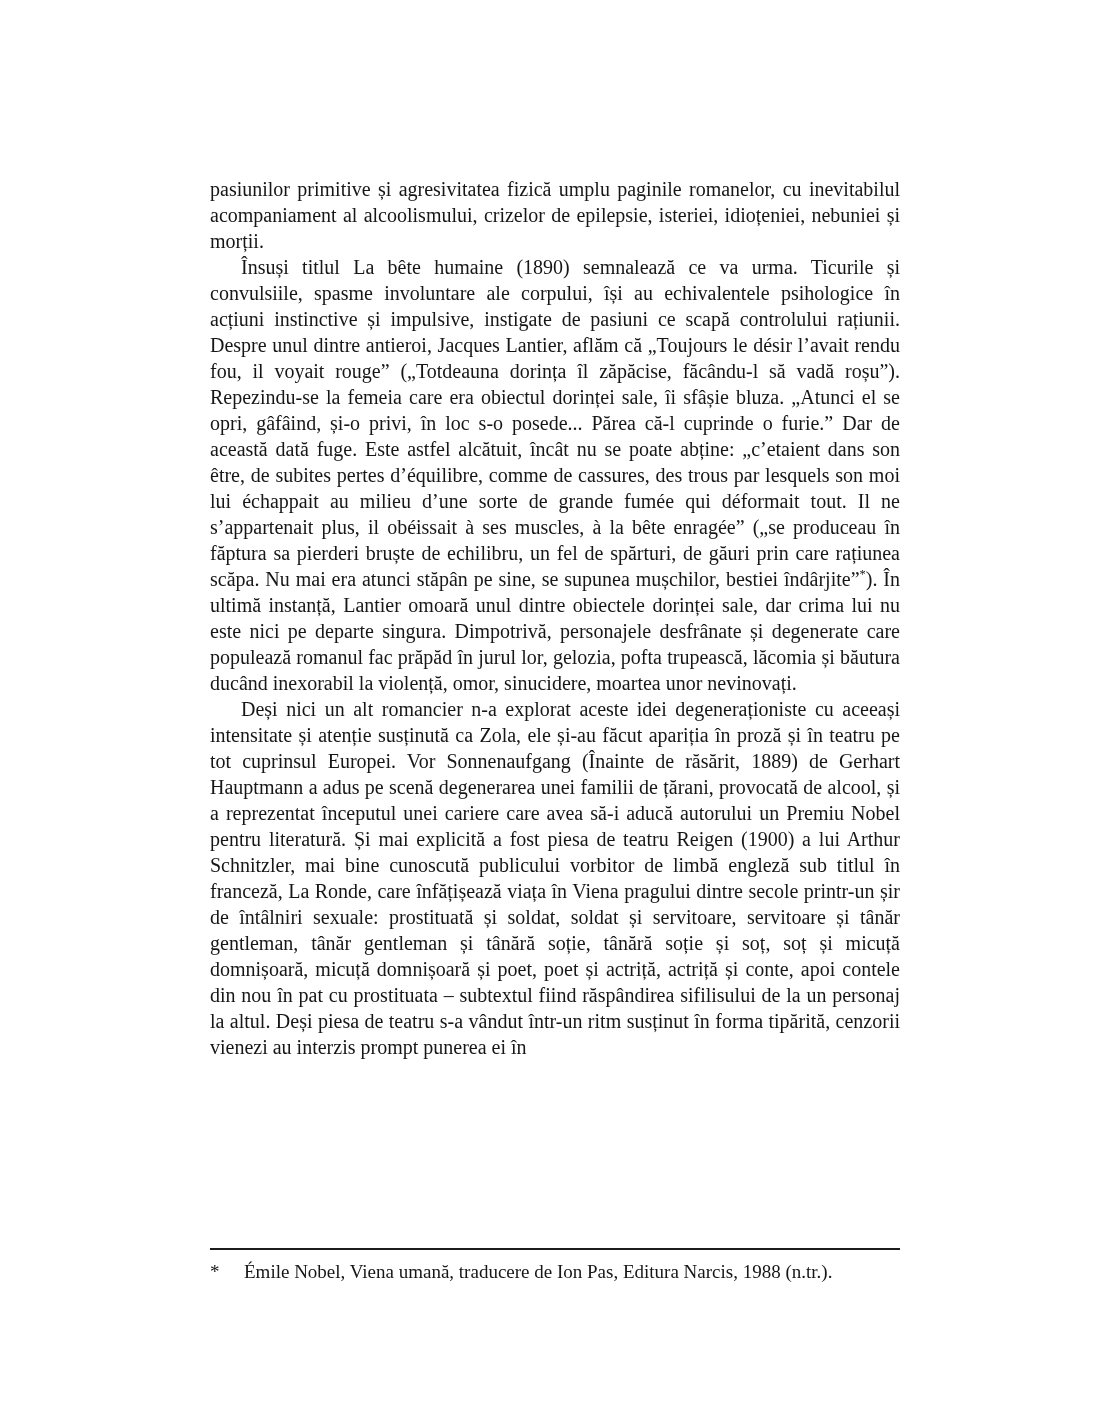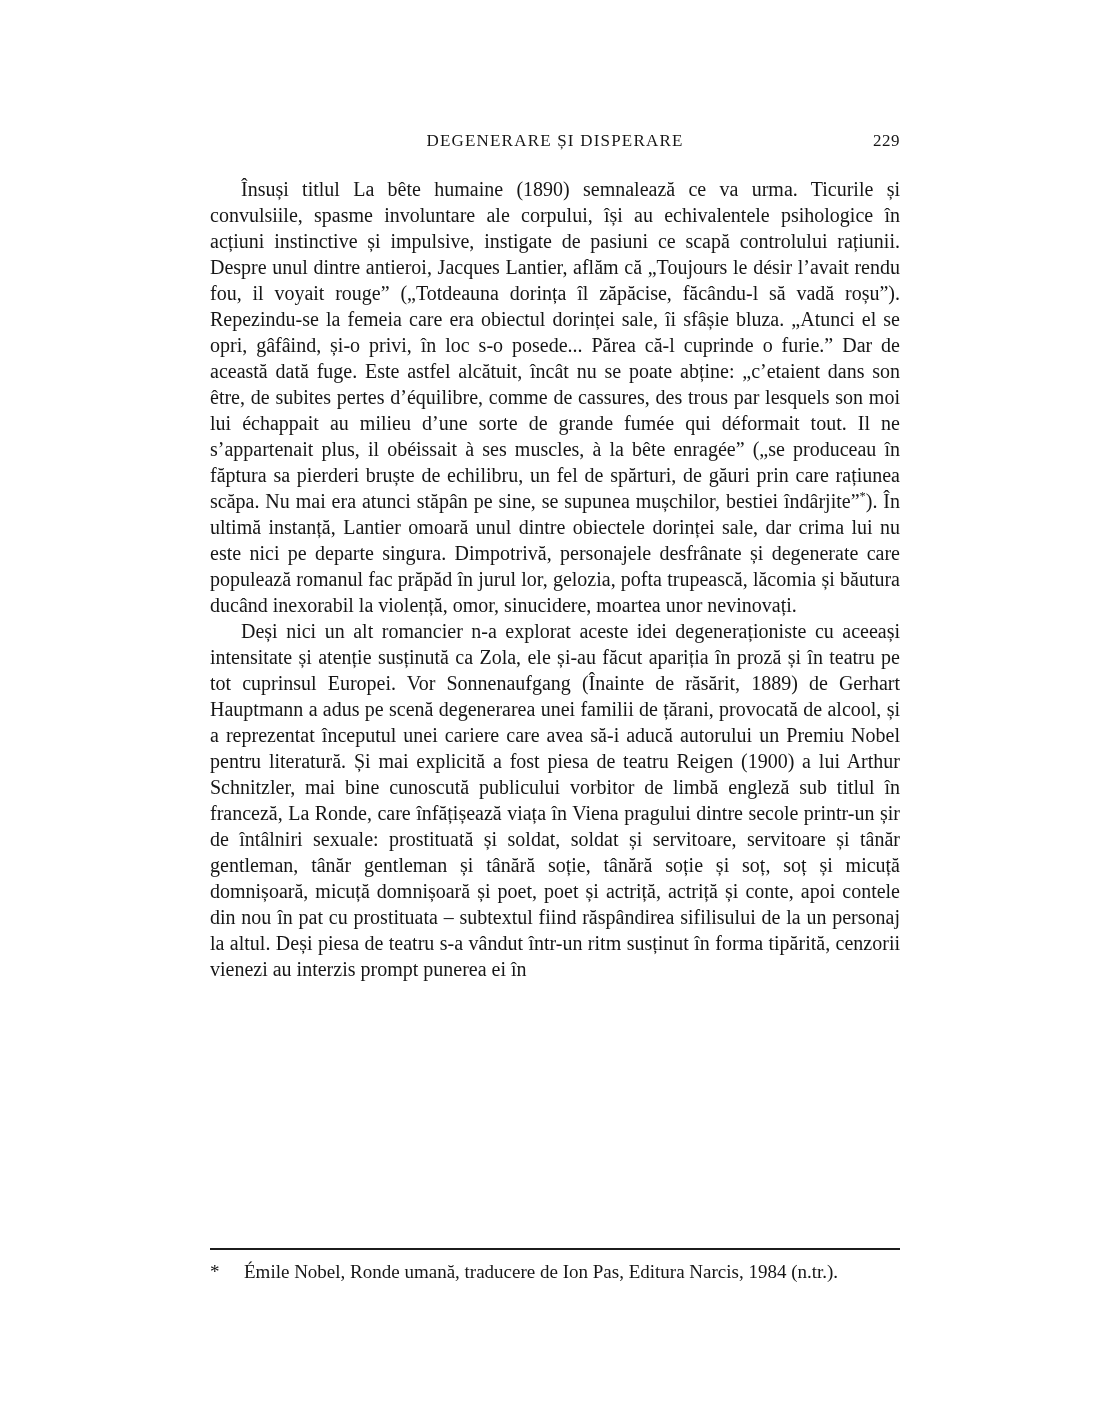--- a/index.html
+++ b/index.html
@@ -64,31 +64,28 @@
     text-align: justify;
   }
   .fn-marker { flex: 0 0 34px; width: 34px; }
   .fn-text { flex: 1; }
 </style>
 </head>
 <body>
 
 <div class="page">
 
-  <div class="header">
-    <span class="running-title">DEGENERARE ȘI DISPERARE</span>
-    <span class="page-number">229</span>
-  </div>
 
   <div class="body-text">
+      <p class="para"><span>pasiunilor primitive și agresivitatea fizică umplu paginile romanelor, cu inevitabilul acompaniament al alcoolismului, crizelor de epilepsie, isteriei, idioțeniei, nebuniei și morții.</span></p>
       <p class="para indent"><span>Însuși titlul </span><span class="it">La bête humaine</span><span> (1890) semnalează ce va urma. Ticurile și convulsiile, spasme involuntare ale corpului, își au echivalentele psihologice în acțiuni instinctive și impulsive, instigate de pasiuni ce scapă controlului rațiunii. Despre unul dintre antieroi, Jacques Lantier, aflăm că „</span><span class="it">Toujours le désir l’avait rendu fou, il voyait rouge</span><span>” („Totdeauna dorința îl zăpăcise, făcându-l să vadă roșu”). Repezindu-se la femeia care era obiectul dorinței sale, îi sfâșie bluza. „Atunci el se opri, gâfâind, și-o privi, în loc s-o posede... Părea că-l cuprinde o furie.” Dar de această dată fuge. Este astfel alcătuit, încât nu se poate abține: „</span><span class="it">c’etaient dans son être, de subites pertes d’équilibre, comme de cassures, des trous par lesquels son moi lui échappait au milieu d’une sorte de grande fumée qui déformait tout. Il ne s’appartenait plus, il obéissait à ses muscles, à la bête enragée</span><span>” („se produceau în făptura sa pierderi bruște de echilibru, un fel de spărturi, de găuri prin care rațiunea scăpa. Nu mai era atunci stăpân pe sine, se supunea mușchilor, bestiei îndârjite”</span><sup>*</sup><span>). În ultimă instanță, Lantier omoară unul dintre obiectele dorinței sale, dar crima lui nu este nici pe departe singura. Dimpotrivă, personajele desfrânate și degenerate care populează romanul fac prăpăd în jurul lor, gelozia, pofta trupească, lăcomia și băutura ducând inexorabil la violență, omor, sinucidere, moartea unor nevinovați.</span></p>
       <p class="para indent"><span>Deși nici un alt romancier n-a explorat aceste idei degeneraționiste cu aceeași intensitate și atenție susținută ca Zola, ele și-au făcut apariția în proză și în teatru pe tot cuprinsul Europei. </span><span class="it">Vor Sonnenaufgang</span><span> (</span><span class="it">Înainte de răsărit</span><span>, 1889) de Gerhart Hauptmann a adus pe scenă degenerarea unei familii de țărani, provocată de alcool, și a reprezentat începutul unei cariere care avea să-i aducă autorului un Premiu Nobel pentru literatură. Și mai explicită a fost piesa de teatru </span><span class="it">Reigen</span><span> (1900) a lui Arthur Schnitzler, mai bine cunoscută publicului vorbitor de limbă engleză sub titlul în franceză, </span><span class="it">La Ronde</span><span>, care înfățișează viața în Viena pragului dintre secole printr-un șir de întâlniri sexuale: prostituată și soldat, soldat și servitoare, servitoare și tânăr gentleman, tânăr gentleman și tânără soție, tânără soție și soț, soț și micuță domnișoară, micuță domnișoară și poet, poet și actriță, actriță și conte, apoi contele din nou în pat cu prostituata – subtextul fiind răspândirea sifilisului de la un personaj la altul. Deși piesa de teatru s-a vândut într-un ritm susținut în forma tipărită, cenzorii vienezi au interzis prompt punerea ei în</span></p>
     </div>
 
   <div class="footnote-block">
     <div class="footnote-rule"></div>
     <div class="footnote-row">
       <span class="fn-marker">*</span>
-      <span class="fn-text"><span>Émile Nobel, </span><span class="it">Ronde umană</span><span>, traducere de Ion Pas, Editura Narcis, 1984 (n.tr.).</span></span>
+      <span class="fn-text"><span>Émile Nobel, </span><span class="it">Viena umană</span><span>, traducere de Ion Pas, Editura Narcis, 1988 (n.tr.).</span></span>
     </div>
   </div>
 
 </div>
 
 </body></html>

